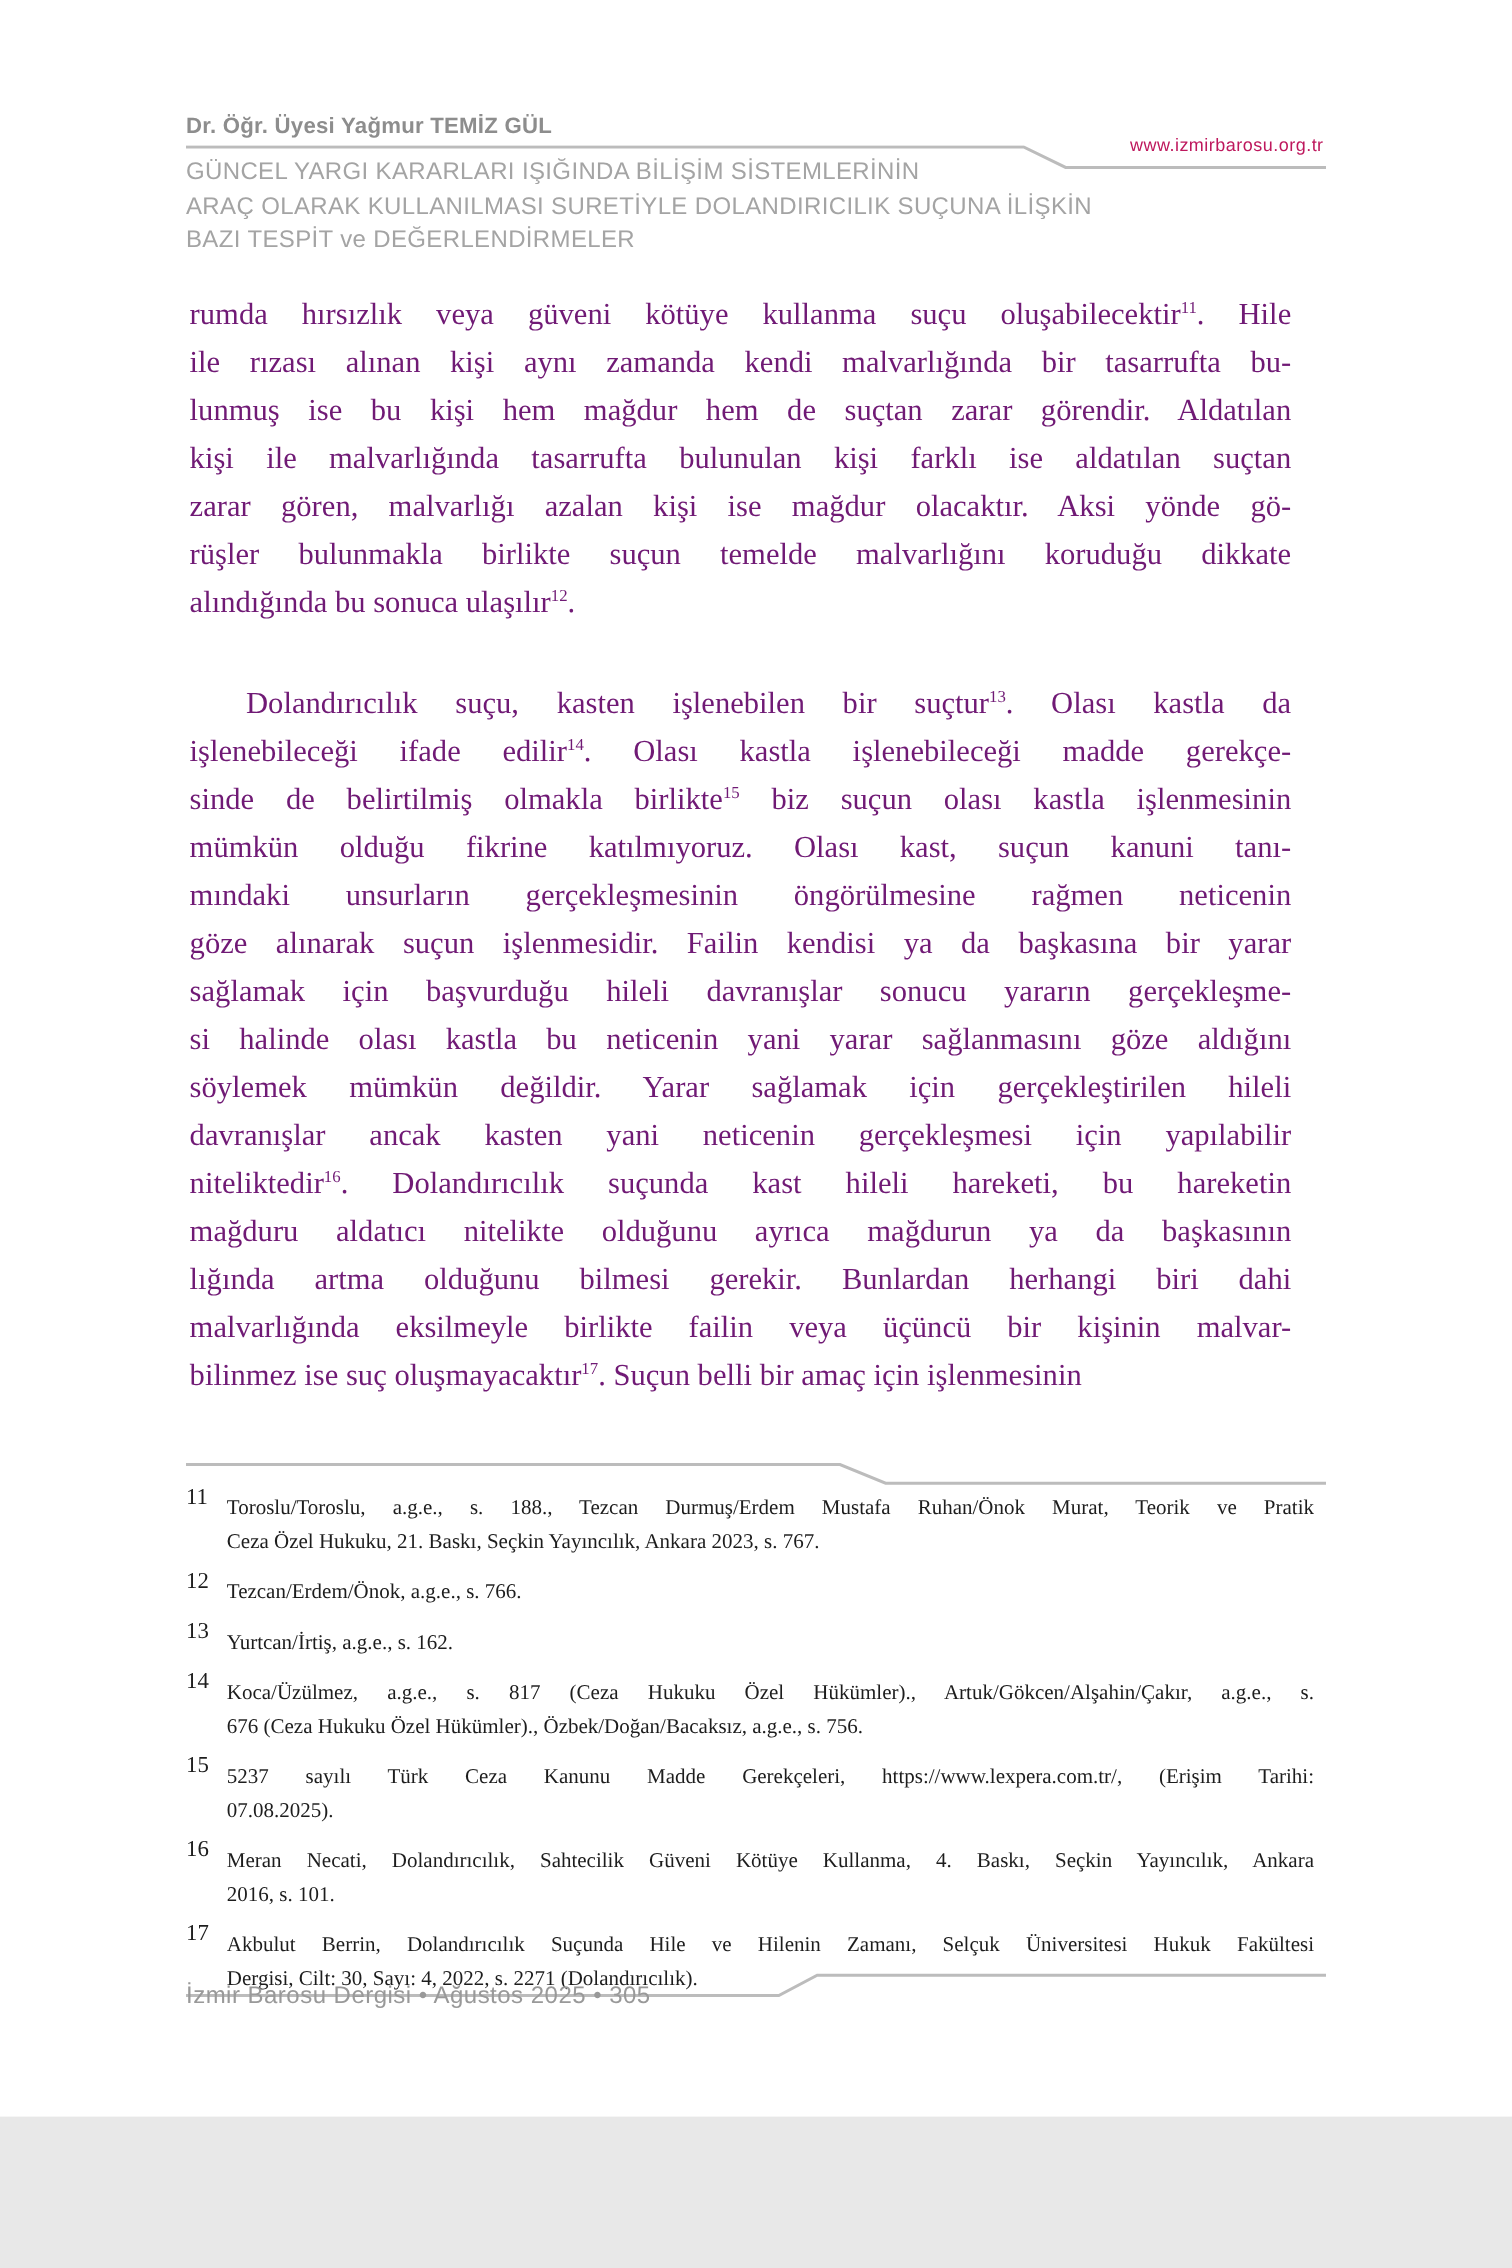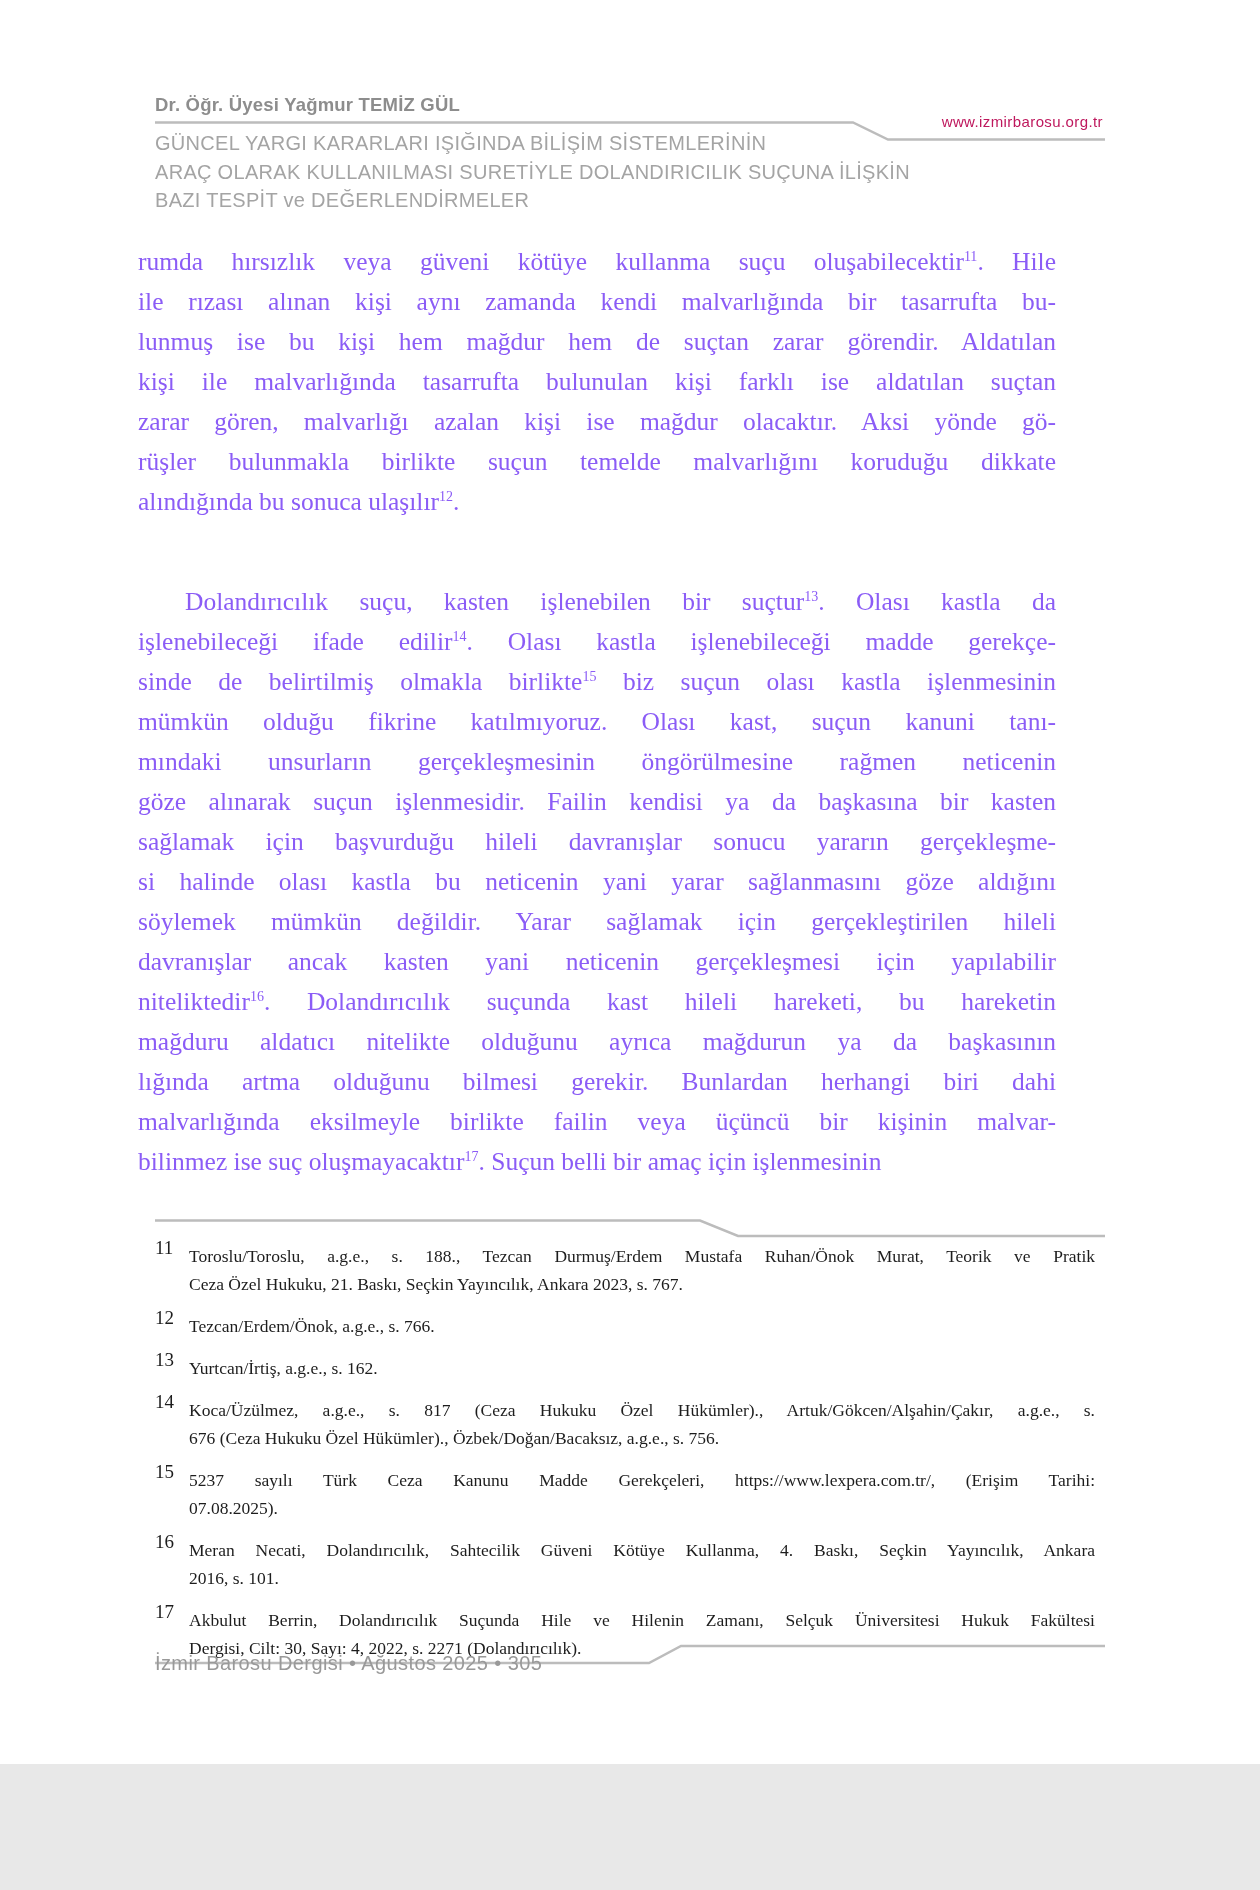--- a/index.html
+++ b/index.html
@@ -23,24 +23,24 @@
     font-family:"Liberation Sans", sans-serif;
     font-size:15px;color:#be185d;letter-spacing:.4px;
   }
   .doc-title{
     position:absolute;left:155px;top:129px;width:860px;
     font-family:"Liberation Sans", sans-serif;
     font-size:20px;line-height:28.5px;color:#a4a4a4;letter-spacing:.3px;
   }
   
   .body-text{
-    position:absolute;left:138px;top:242px;width:918px;
-    font-size:25.5px;color:#8b5cf6;
+    position:absolute;left:158px;top:242px;width:918px;
+    font-size:25.5px;color:#701a75;
   }
-  .paragraph + .paragraph{margin-top:60px;}
+  .paragraph + .paragraph{margin-top:44px;}
   .body-line{
     height:40px;line-height:40px;overflow:hidden;
     text-align:justify;text-align-last:justify;
   }
   .body-line.last{text-align-last:left;}
   .body-line.indent{text-indent:47px;}
   .body-line sup{font-size:14px;line-height:0;vertical-align:9px;}
   
   .fn-rule{position:absolute;left:155px;top:1219px;}
   .footnotes{
@@ -94,21 +94,21 @@
         <div class="body-line">zarar gören, malvarlığı azalan kişi ise mağdur olacaktır. Aksi yönde gö-</div>
         <div class="body-line">rüşler bulunmakla birlikte suçun temelde malvarlığını koruduğu dikkate</div>
         <div class="body-line last">alındığında bu sonuca ulaşılır<sup>12</sup>.</div>
       </div>
       <div class="paragraph">
         <div class="body-line indent">Dolandırıcılık suçu, kasten işlenebilen bir suçtur<sup>13</sup>. Olası kastla da</div>
         <div class="body-line">işlenebileceği ifade edilir<sup>14</sup>. Olası kastla işlenebileceği madde gerekçe-</div>
         <div class="body-line">sinde de belirtilmiş olmakla birlikte<sup>15</sup> biz suçun olası kastla işlenmesinin</div>
         <div class="body-line">mümkün olduğu fikrine katılmıyoruz. Olası kast, suçun kanuni tanı-</div>
         <div class="body-line">mındaki unsurların gerçekleşmesinin öngörülmesine rağmen neticenin</div>
-        <div class="body-line">göze alınarak suçun işlenmesidir. Failin kendisi ya da başkasına bir kasten</div>
+        <div class="body-line">göze alınarak suçun işlenmesidir. Failin kendisi ya da başkasına bir yarar</div>
         <div class="body-line">sağlamak için başvurduğu hileli davranışlar sonucu yararın gerçekleşme-</div>
         <div class="body-line">si halinde olası kastla bu neticenin yani yarar sağlanmasını göze aldığını</div>
         <div class="body-line">söylemek mümkün değildir. Yarar sağlamak için gerçekleştirilen hileli</div>
         <div class="body-line">davranışlar ancak kasten yani neticenin gerçekleşmesi için yapılabilir</div>
         <div class="body-line">niteliktedir<sup>16</sup>. Dolandırıcılık suçunda kast hileli hareketi, bu hareketin</div>
         <div class="body-line">mağduru aldatıcı nitelikte olduğunu ayrıca mağdurun ya da başkasının</div>
         <div class="body-line">lığında artma olduğunu bilmesi gerekir. Bunlardan herhangi biri dahi</div>
         <div class="body-line">malvarlığında eksilmeyle birlikte failin veya üçüncü bir kişinin malvar-</div>
         <div class="body-line last">bilinmez ise suç oluşmayacaktır<sup>17</sup>. Suçun belli bir amaç için işlenmesinin</div>
       </div>

